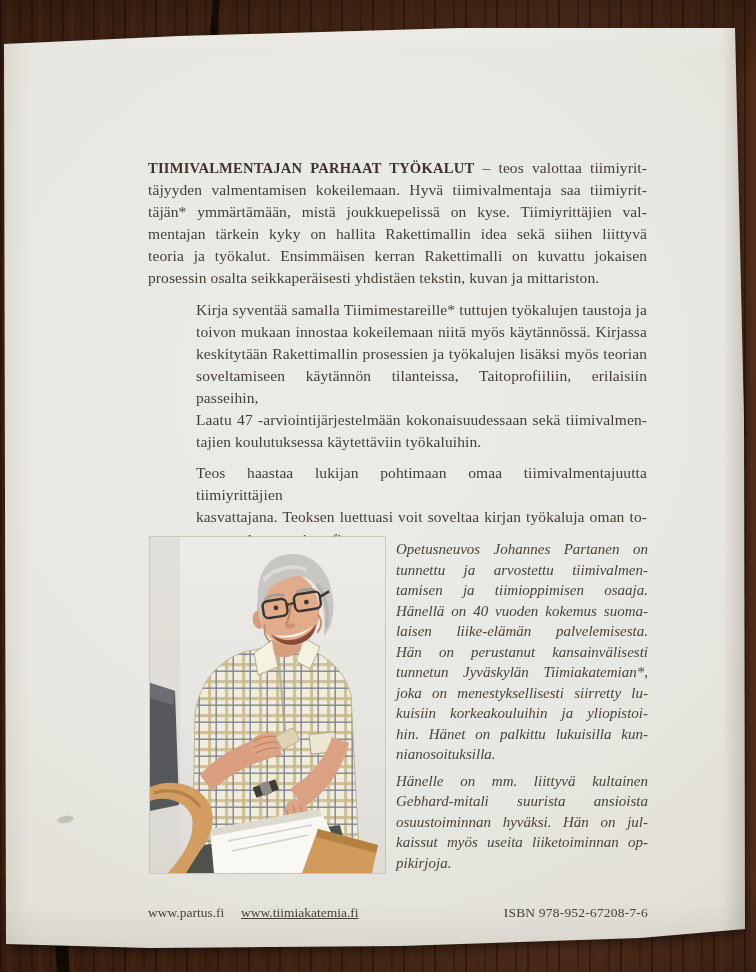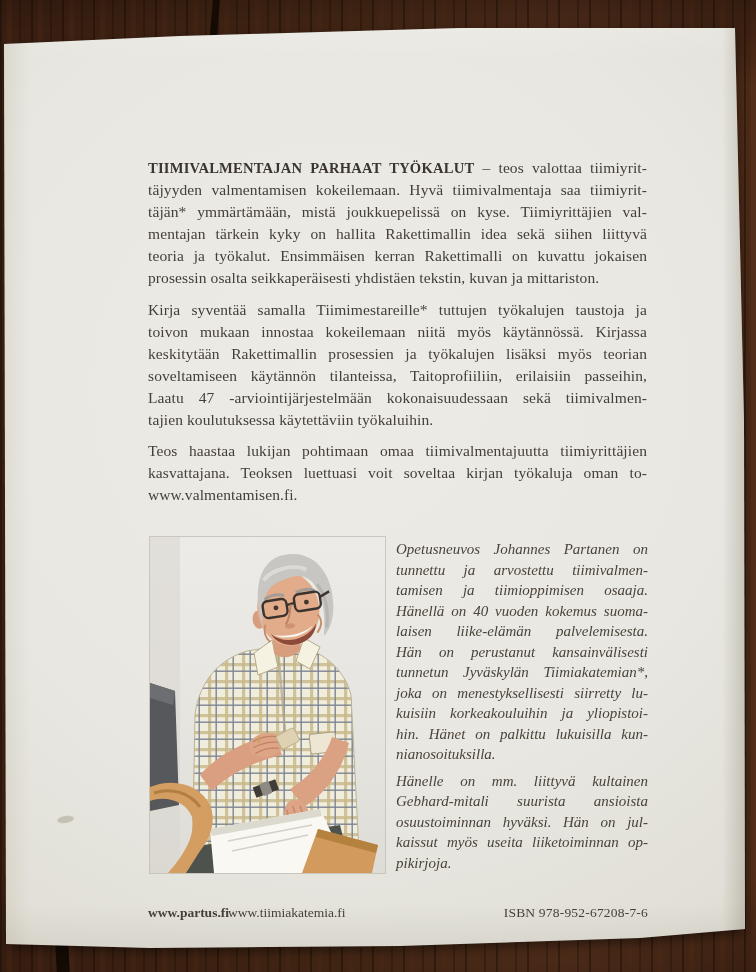--- a/index.html
+++ b/index.html
@@ -23,37 +23,37 @@
       linear-gradient(90deg, rgba(0,0,0,0) 95.5%, rgba(118,108,88,.28) 98.6%, rgba(255,255,255,.45) 99.6%, rgba(118,108,88,.3) 100%),
       linear-gradient(180deg, rgba(255,255,255,.25) 0, rgba(0,0,0,0) 6%, rgba(0,0,0,0) 93%, rgba(120,112,92,.16) 100%),
       radial-gradient(95% 75% at 45% 40%, #ecebe6 0%, #e8e7e1 55%, #e1dfd7 86%, #d8d6cb 100%);
   }
 
   .intro{position:absolute;left:148px;top:157px;width:499px;
     font:15.5px/22.1px "Liberation Serif","DejaVu Serif",serif;
     color:#443e36;letter-spacing:.1px;}
   .jline{text-align:justify;text-align-last:justify;}
   .jlast{text-align-last:left;}
-  .para{margin-top:9px;}
+  .para{margin-top:9px;margin-left:48px;}
   .bold-heading{font-weight:bold;font-size:14.6px;letter-spacing:.2px;color:#3b352e;}
 
   .photo{position:absolute;left:150px;top:537px;width:235px;height:336px;
     outline:1px solid rgba(176,172,160,.55);background:#e8e6e1;overflow:hidden;
     box-shadow:0 0 0 3px rgba(255,255,255,.35) inset;}
   .photo svg{display:block;width:100%;height:100%;}
 
   .bio{position:absolute;left:396px;top:539px;width:252px;
     font:italic 15px/20.5px "Liberation Serif","DejaVu Serif",serif;
     color:#4a4339;}
   .para-sm{margin-top:6px;}
 
   .footer{position:absolute;left:0;top:904px;width:756px;height:22px;
     font:13.5px/18px "Liberation Serif","DejaVu Serif",serif;color:#453f37;}
-  .footer .u1{position:absolute;left:148px;font-weight:bold;}
-  .footer .u2{position:absolute;left:228px;}
+  .footer .u1{position:absolute;left:148px;}
+  .footer .u2{position:absolute;left:241px;text-decoration:underline;}
   .footer .isbn{position:absolute;right:108px;letter-spacing:.2px;}
 
   .smudge{position:absolute;left:57px;top:816px;width:17px;height:7px;
     background:rgba(142,136,114,.38);border-radius:50%;transform:rotate(-9deg);filter:blur(.6px);}
 </style>
 </head>
 <body>
 
 <div class="scene">
   <div class="crack crack-top"></div>

